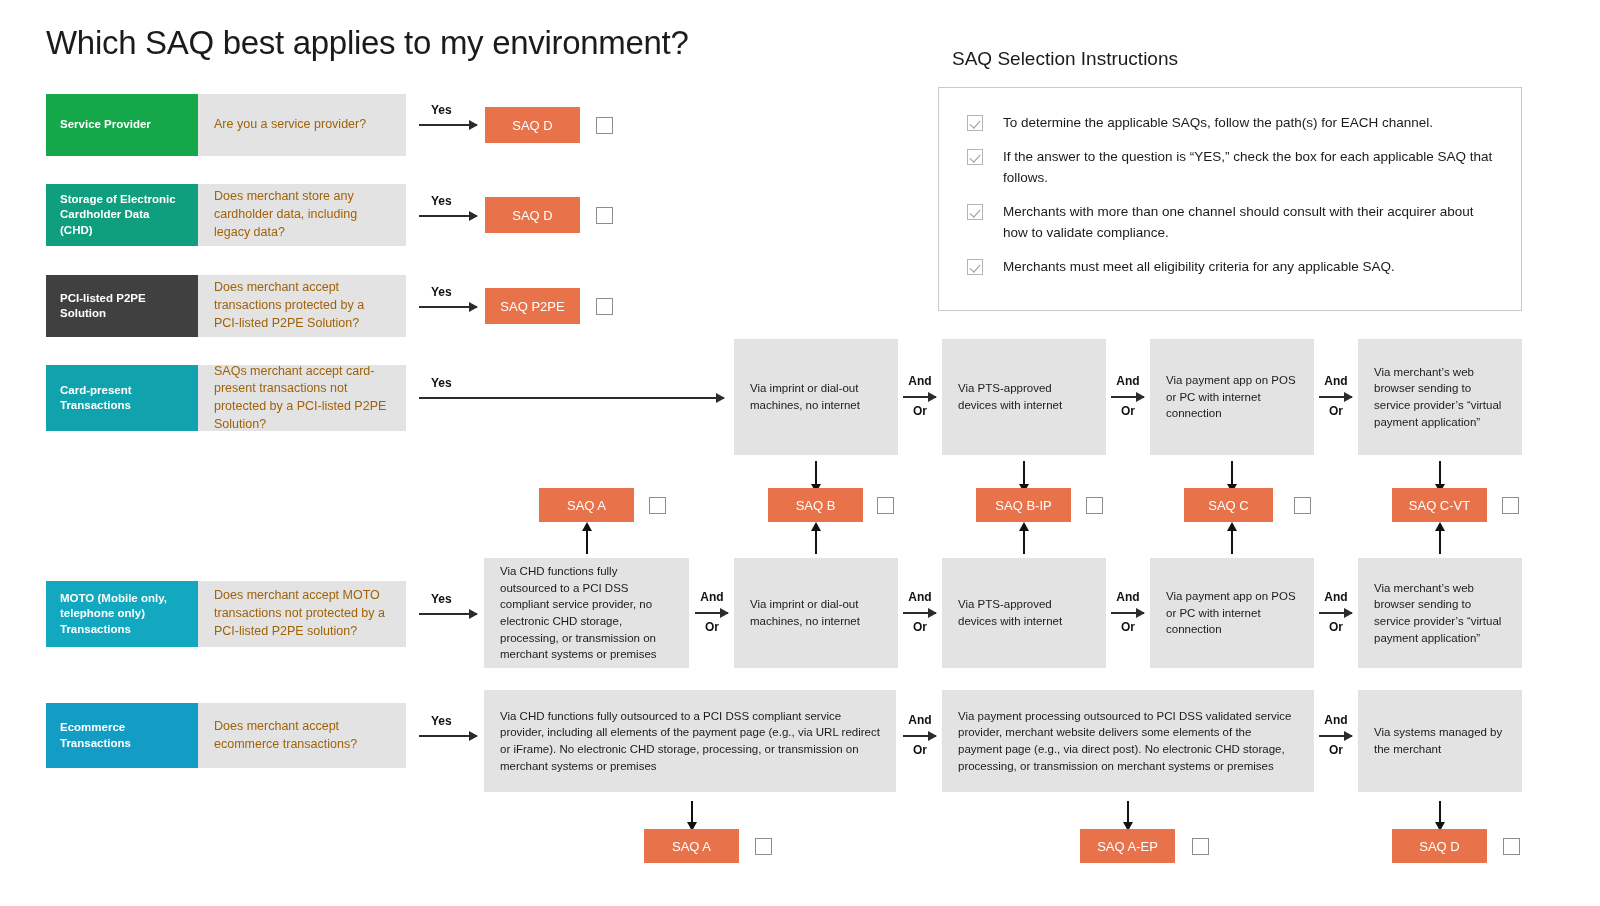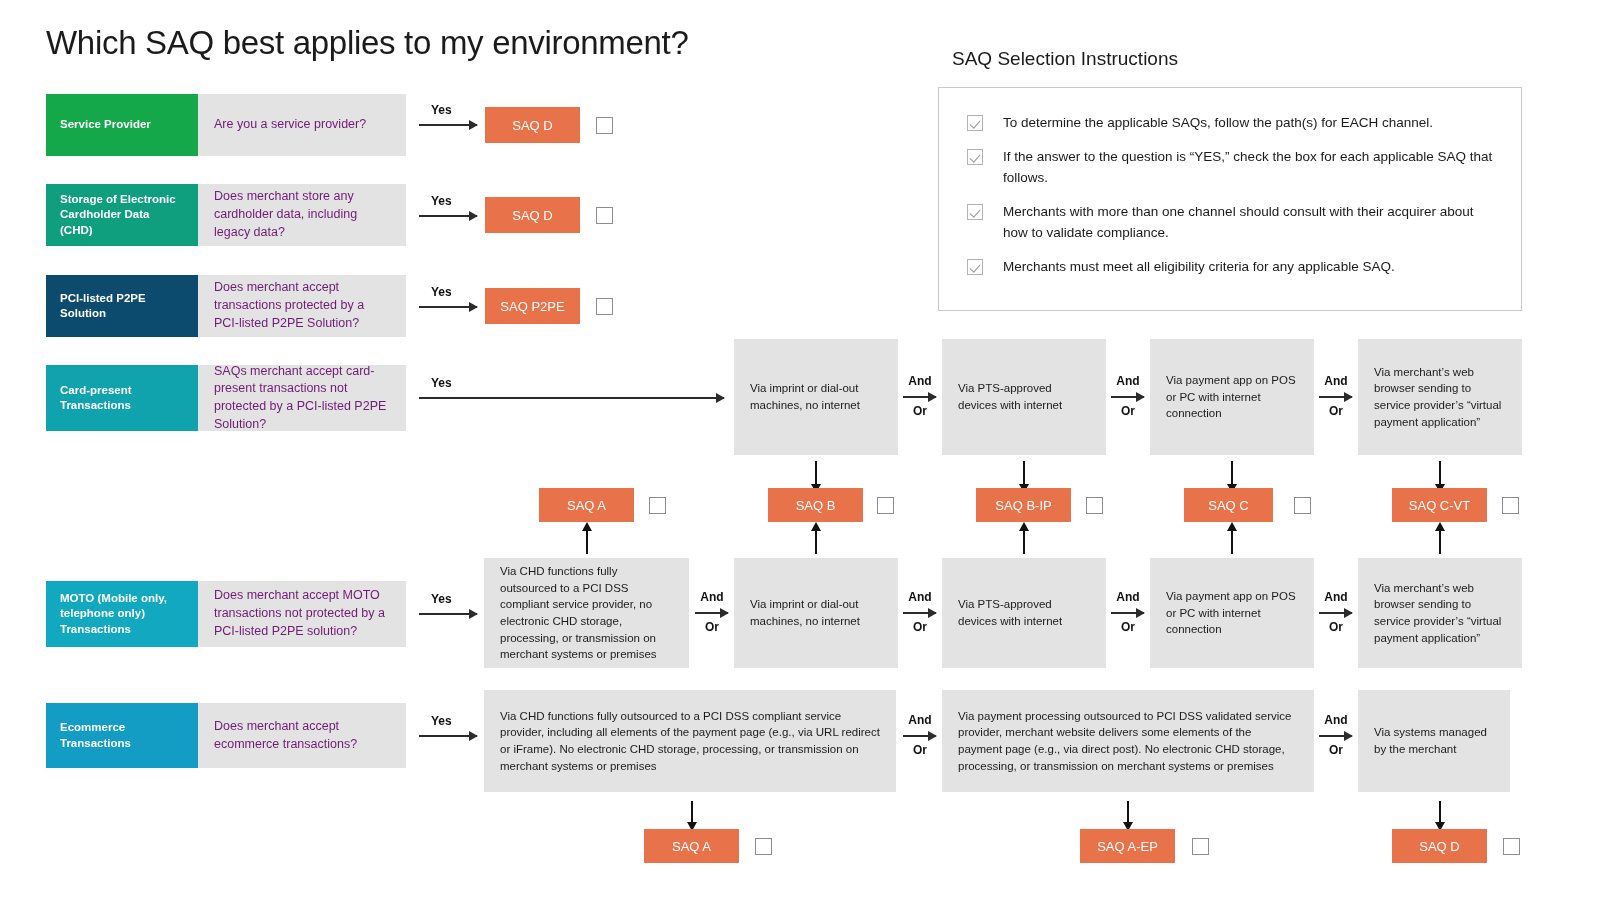--- a/index.html
+++ b/index.html
@@ -48,21 +48,21 @@
   .instr-text { font-size: 13.5px; line-height: 1.55; color: #1b1b1b; }
 
   
   .cat {                        
     position: absolute;
     color: #fff; font-weight: bold; font-size: 11.5px; line-height: 1.33;
     display: flex; align-items: center; padding: 0 14px;
   }
   .q {                          
     position: absolute; background: #e3e3e3;
-    font-size: 12.5px; line-height: 1.42; color: #701a75;
+    font-size: 12.5px; line-height: 1.42; color: #a16207;
     display: flex; align-items: center; padding: 0 16px;
   }
   .gbox {                       
     position: absolute; background: #e3e3e3;
     font-size: 11.5px; line-height: 1.45; color: #1b1b1b;
     display: flex; align-items: center; padding: 0 16px;
   }
   .saq {                        
     position: absolute; background: #e8724a;
     color: #fff; font-size: 13px;
@@ -145,21 +145,21 @@
   <div class="saq" style="left:485px; top:107px; width:95px; height:36px;">SAQ D</div>
   <div class="saqchk" style="left:596px; top:117px;"></div>
 
   <div class="cat" style="left:46px; top:184px; width:152px; height:62px; background:#0f9e7e;">Storage of Electronic Cardholder Data (CHD)</div>
   <div class="q" style="left:198px; top:184px; width:208px; height:62px;">Does merchant store any cardholder data, including legacy data?</div>
   <div class="yes-label" style="left:431px; top:194px;">Yes</div>
   <div class="harrow" style="left:419px; top:215px; width:58px;"></div>
   <div class="saq" style="left:485px; top:197px; width:95px; height:36px;">SAQ D</div>
   <div class="saqchk" style="left:596px; top:207px;"></div>
 
-  <div class="cat" style="left:46px; top:275px; width:152px; height:62px; background:#0c4a6e;">PCI-listed P2PE Solution</div>
+  <div class="cat" style="left:46px; top:275px; width:152px; height:62px; background:#404040;">PCI-listed P2PE Solution</div>
   <div class="q" style="left:198px; top:275px; width:208px; height:62px;">Does merchant accept transactions protected by a PCI-listed P2PE Solution?</div>
   <div class="yes-label" style="left:431px; top:285px;">Yes</div>
   <div class="harrow" style="left:419px; top:306px; width:58px;"></div>
   <div class="saq" style="left:485px; top:288px; width:95px; height:36px;">SAQ P2PE</div>
   <div class="saqchk" style="left:596px; top:298px;"></div>
 
   <div class="cat" style="left:46px; top:365px; width:152px; height:66px; background:#10a3ad;">Card-present Transactions</div>
   <div class="q" style="left:198px; top:365px; width:208px; height:66px;">SAQs merchant accept card-present transactions not protected by a PCI-listed P2PE Solution?</div>
   <div class="yes-label" style="left:431px; top:376px;">Yes</div>
   <div class="harrow" style="left:419px; top:397px; width:305px;"></div>
@@ -242,21 +242,21 @@
   <div class="gbox" style="left:484px; top:690px; width:412px; height:102px;">Via CHD functions fully outsourced to a PCI DSS compliant service provider, including all elements of the payment page (e.g., via URL redirect or iFrame). No electronic CHD storage, processing, or transmission on merchant systems or premises</div>
   <div class="andor" style="left:905px; top:713px;">And</div>
   <div class="harrow" style="left:903px; top:735px; width:33px;"></div>
   <div class="andor" style="left:905px; top:743px;">Or</div>
 
   <div class="gbox" style="left:942px; top:690px; width:372px; height:102px;">Via payment processing outsourced to PCI DSS validated service provider, merchant website delivers some elements of the payment page (e.g., via direct post). No electronic CHD storage, processing, or transmission on merchant systems or premises</div>
   <div class="andor" style="left:1321px; top:713px;">And</div>
   <div class="harrow" style="left:1319px; top:735px; width:33px;"></div>
   <div class="andor" style="left:1321px; top:743px;">Or</div>
 
-  <div class="gbox" style="left:1358px; top:690px; width:152px; height:102px;">Via systems managed by the merchant</div>
+  <div class="gbox" style="left:1358px; top:690px; width:164px; height:102px;">Via systems managed by the merchant</div>
 
   <div class="varrow-down" style="left:691px; top:801px; height:22px;"></div>
   <div class="varrow-down" style="left:1127px; top:801px; height:22px;"></div>
   <div class="varrow-down" style="left:1439px; top:801px; height:22px;"></div>
 
   <div class="saq" style="left:644px; top:829px; width:95px; height:34px;">SAQ A</div>
   <div class="saqchk" style="left:755px; top:838px;"></div>
 
   <div class="saq" style="left:1080px; top:829px; width:95px; height:34px;text-align:right;">SAQ A-EP</div>
   <div class="saqchk" style="left:1192px; top:838px;"></div>

